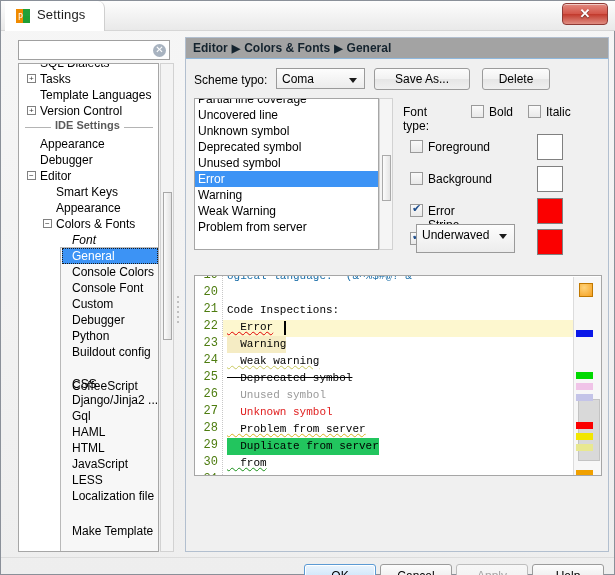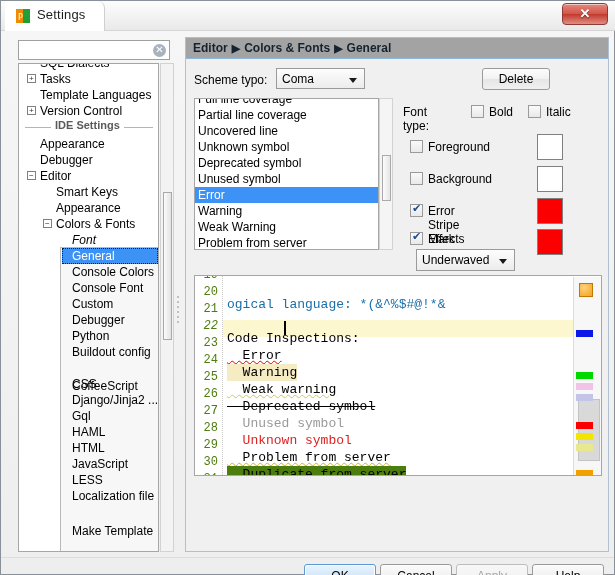--- a/index.html
+++ b/index.html
@@ -187,21 +187,21 @@
     border:1px solid #9a9a9a;
   }
   .cbx.checked::after {
     content:"✔"; position:absolute; left:1px; top:-3px;
     font-size:11px; color:#1f4e8c; font-family:"DejaVu Sans", sans-serif;
   }
   .cbx-text { position:absolute; font-size:12px; color:#000; }
   .opt-row { position:absolute; left:7px; }
   .swatch { position:absolute; width:26px; height:26px; border:1px solid #808080; }
   #effect-combo {
-    position:absolute; left:13px; top:151px; width:99px; height:22px;
+    position:absolute; left:13px; top:126px; width:99px; height:29px;
     background:linear-gradient(#fdfdfd,#ececec);
     border:1px solid #9a9a9a;
   }
   #effect-value { position:absolute; left:5px; top:3px; font-size:12px; color:#000; }
 
   
   #preview {
     position:absolute; left:8px; top:237px; width:408px; height:201px;
     background:#fff; border:1px solid #a6a6a6; overflow:hidden;
   }
@@ -209,22 +209,22 @@
     position:absolute; left:0; top:0; width:28px; height:199px;
     background:#fff; border-right:1px dotted #c8c8c8;
   }
   .ln {
     position:absolute; right:4px; font-size:12px; color:#4d7c0f;
     font-family:"Liberation Mono", monospace;
   }
   #code { position:absolute; left:32px; top:0; width:340px; }
   .cl {
     position:absolute; left:0; height:17px; line-height:17px;
-    font-family:"Liberation Mono", monospace; font-size:13px;
-    white-space:pre; color:#000;margin-top:28px;
+    font-family:"Liberation Mono", monospace; font-size:11px;
+    white-space:pre; color:#000;
   }
   .hl-line {
     position:absolute; left:28px; width:380px; height:17px;
     background:#fdf7cf;
   }
   #caret {
     position:absolute; width:2px; height:14px; background:#000;
   }
 
   
@@ -400,26 +400,26 @@
       <div id="breadcrumb-bar">
         <div id="breadcrumb"><span>Editor</span><span class="crumb-sep">▶</span><span>Colors &amp; Fonts</span><span class="crumb-sep">▶</span><span>General</span></div>
       </div>
 
       <div id="scheme-row">
         <div id="scheme-label">Scheme typo:</div>
         <div id="scheme-combo">
           <div id="scheme-value">Coma</div>
           <div class="combo-arrow"></div>
         </div>
+        <div class="btn" id="save-as-btn">Save As...</div>
         <div class="btn" id="delete-btn">Delete</div>
       </div>
 
       <div id="attr-list">
         <div id="attr-inner">
-            <div class="a-row">Full line coverage</div>
             <div class="a-row">Partial line coverage</div>
             <div class="a-row">Uncovered line</div>
             <div class="a-row">Unknown symbol</div>
             <div class="a-row">Deprecated symbol</div>
             <div class="a-row">Unused symbol</div>
             <div class="a-row sel">Error</div>
             <div class="a-row">Warning</div>
             <div class="a-row">Weak Warning</div>
             <div class="a-row">Problem from server</div>
           </div>
@@ -466,21 +466,21 @@
         </div>
         <div class="swatch" id="ef-swatch" style="left: 134px; top: 131px; background: rgb(251, 0, 0);"></div>
       </div>
 
       <div id="preview">
         <div class="hl-line" style="top: 44px; background: rgb(253, 247, 207);"></div>
           <div id="gutter">
             <div class="ln" style="top: -8px;">19</div>
             <div class="ln" style="top: 9px;">20</div>
             <div class="ln" style="top: 26px;">21</div>
-            <div class="ln" style="top: 43px; font-style: italic;">22</div>
+            <div class="ln" style="top: 43px;">22</div>
             <div class="ln" style="top: 60px;">23</div>
             <div class="ln" style="top: 77px;">24</div>
             <div class="ln" style="top: 94px;">25</div>
             <div class="ln" style="top: 111px;">26</div>
             <div class="ln" style="top: 128px;">27</div>
             <div class="ln" style="top: 145px;">28</div>
             <div class="ln" style="top: 162px;">29</div>
             <div class="ln" style="top: 179px;">30</div>
             <div class="ln" style="top: 196px;">31</div>
           </div>
@@ -488,21 +488,21 @@
             <div class="cl" style="top: -8px; color: rgb(26, 110, 168);">ogical language: *(&amp;^%$#@!*&amp;</div>
             <div class="cl" style="top: 9px; color: rgb(0, 0, 0);"></div>
             <div class="cl" style="top: 26px; color: rgb(0, 0, 0);">Code Inspections:</div>
             <div class="cl" style="top: 43px; color: rgb(0, 0, 0); text-decoration: underline 1px wavy rgb(224, 0, 0);">  Error</div>
             <div class="cl" style="top: 60px; color: rgb(0, 0, 0); background: rgb(245, 236, 196); display: inline-block;">  Warning</div>
             <div class="cl" style="top: 77px; color: rgb(0, 0, 0); text-decoration: underline 1px wavy rgb(200, 200, 96);">  Weak warning</div>
             <div class="cl" style="top: 94px; color: rgb(0, 0, 0); text-decoration: line-through;">  Deprecated symbol</div>
             <div class="cl" style="top: 111px; color: rgb(154, 154, 154);">  Unused symbol</div>
             <div class="cl" style="top: 128px; color: rgb(224, 32, 32);">  Unknown symbol</div>
             <div class="cl" style="top: 145px; color: rgb(0, 0, 0); text-decoration: underline 1px wavy rgb(216, 176, 32);">  Problem from server</div>
-            <div class="cl" style="top: 162px; color: rgb(0, 0, 0); background: #4d7c0f; display: inline-block;">  Duplicate from server</div>
+            <div class="cl" style="top: 162px; color: rgb(0, 0, 0); background: #22c55e; display: inline-block;">  Duplicate from server</div>
             <div class="cl" style="top: 179px; color: rgb(0, 0, 0); text-decoration: underline 1px wavy rgb(22, 144, 22);">  from</div>
             <div class="cl" style="top: 196px; color: rgb(163, 58, 50);"></div>
           </div>
         <div id="marker-strip">
           <div id="mk-thumb"></div>
         <div class="mk" style="left: 5px; top: 6px; width: 14px; height: 14px; border: 1px solid rgb(192, 120, 0); background: radial-gradient(circle at 35% 30%, rgb(255, 211, 122), rgb(245, 160, 32));"></div>
             <div class="mk" style="left: 2px; top: 53px; width: 17px; height: 7px; background: rgb(10, 24, 232);"></div>
             <div class="mk" style="left: 2px; top: 95px; width: 17px; height: 7px; background: rgb(0, 217, 0);"></div>
             <div class="mk" style="left: 2px; top: 106px; width: 17px; height: 7px; background: rgb(240, 196, 232);"></div>
             <div class="mk" style="left: 2px; top: 117px; width: 17px; height: 7px; background: rgb(196, 196, 232);"></div>

